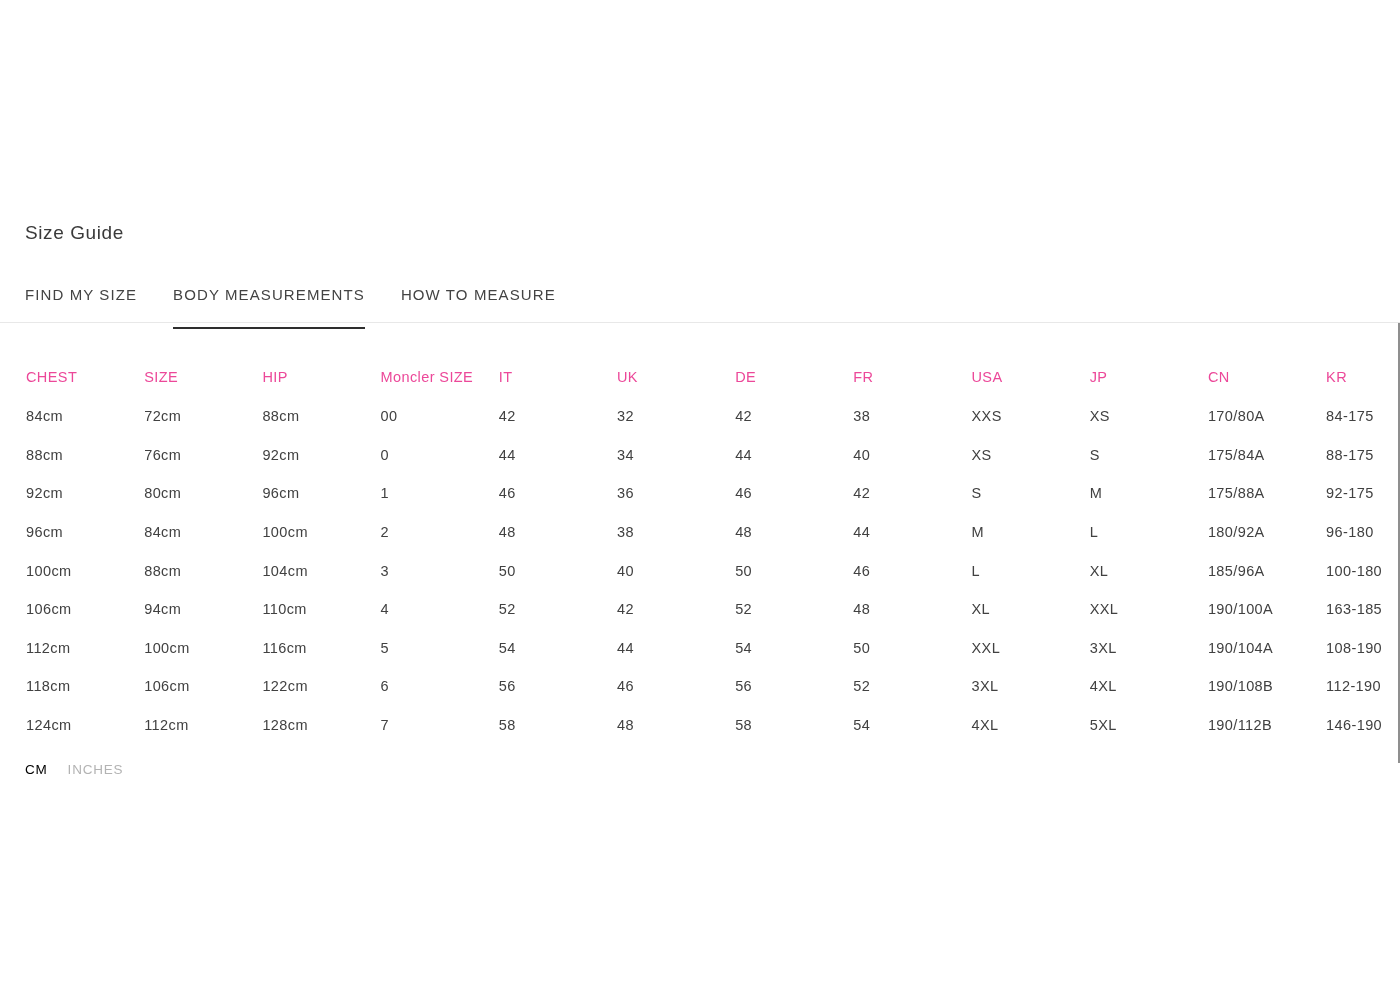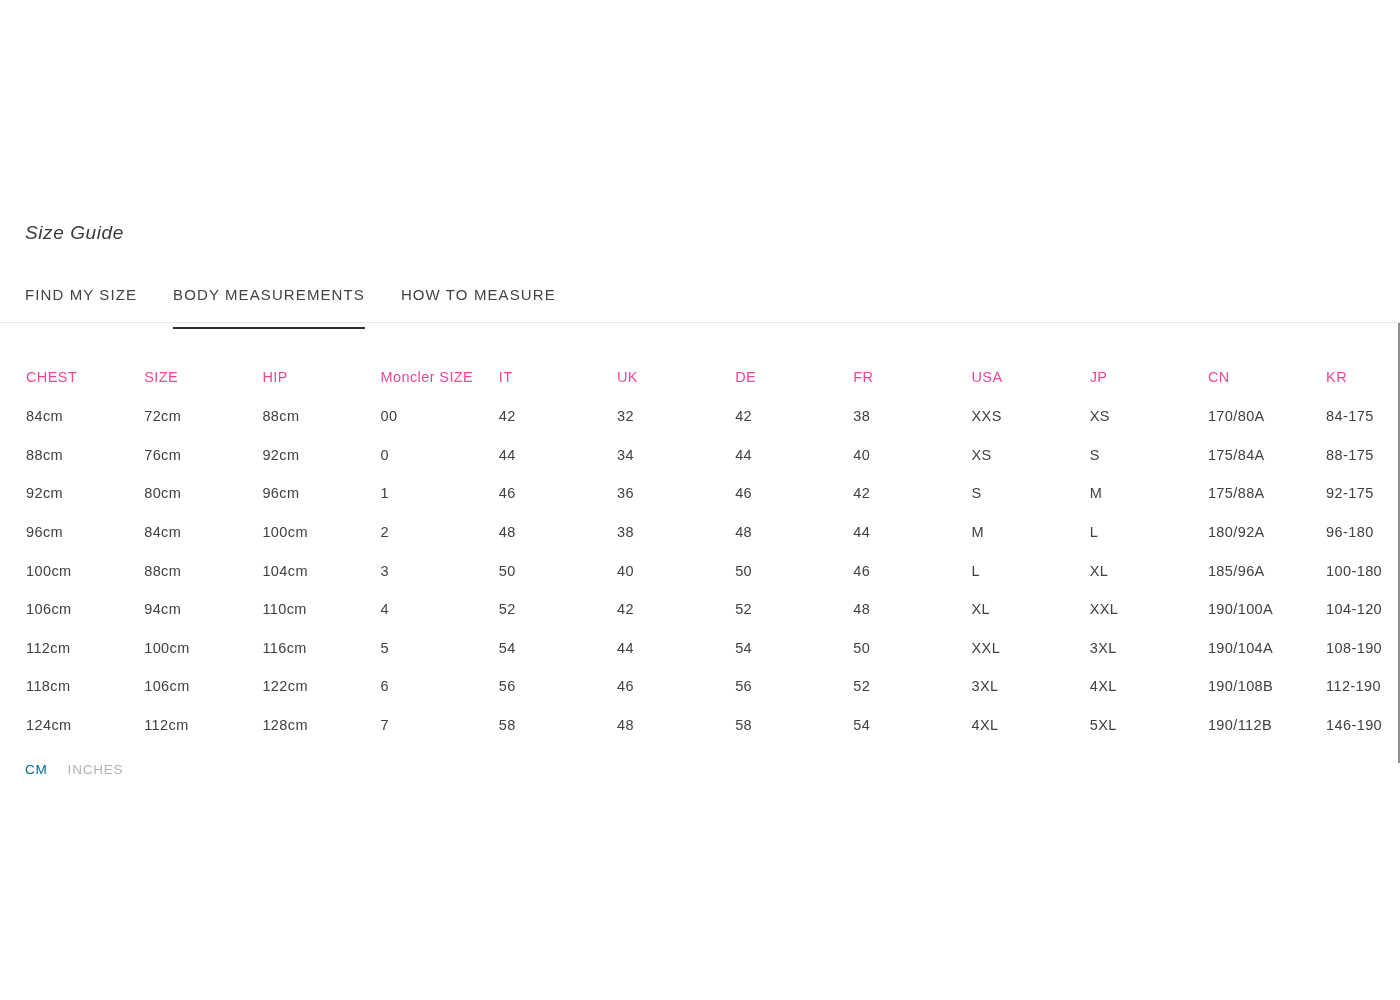--- a/index.html
+++ b/index.html
@@ -9,21 +9,20 @@
     font-family: "Liberation Sans", sans-serif;
     color: #404040;
     overflow: hidden;
   }
   .stage { position: relative; width: 1400px; height: 1000px; background: #fff; }
 
   .page-title {
     position: absolute; left: 25px; top: 222px;
     font-size: 19px; font-weight: 400; letter-spacing: 0.6px;
     color: #3a3a3a;
-    font-style: italic;
   }
 
   .tabs {
     position: absolute; left: 25px; top: 287px;
     display: flex; gap: 36px;
   }
   .tab {
     font-size: 15px; line-height: 15px; letter-spacing: 1.1px;
     color: #434343; text-transform: uppercase;
     padding-bottom: 25px; border-bottom: 2px solid transparent;
@@ -49,21 +48,21 @@
   }
   .cell.header { color: #ec4899; }
 
   .unit-toggle {
     position: absolute; left: 25px; top: 762px;
     display: flex; gap: 20px; align-items: center;
   }
   .unit {
     font-size: 13.5px; letter-spacing: 0.8px; cursor: pointer;
   }
-  .unit.active { color: #0369a1; }
+  .unit.active { color: #000000; }
   .unit.inactive { color: #b3b3b3; }
 
   .v-scrollbar {
     position: absolute; right: 0; top: 323px;
     width: 2px; height: 440px; background: #8f8f8f;
   }
 </style>
 </head>
 <body>
 
@@ -156,21 +155,21 @@
       <div class="cell">94cm</div>
       <div class="cell">110cm</div>
       <div class="cell">4</div>
       <div class="cell">52</div>
       <div class="cell">42</div>
       <div class="cell">52</div>
       <div class="cell">48</div>
       <div class="cell">XL</div>
       <div class="cell">XXL</div>
       <div class="cell">190/100A</div>
-      <div class="cell">104-120</div>
+      <div class="cell">163-185</div>
       <div class="cell">112cm</div>
       <div class="cell">100cm</div>
       <div class="cell">116cm</div>
       <div class="cell">5</div>
       <div class="cell">54</div>
       <div class="cell">44</div>
       <div class="cell">54</div>
       <div class="cell">50</div>
       <div class="cell">XXL</div>
       <div class="cell">3XL</div>

